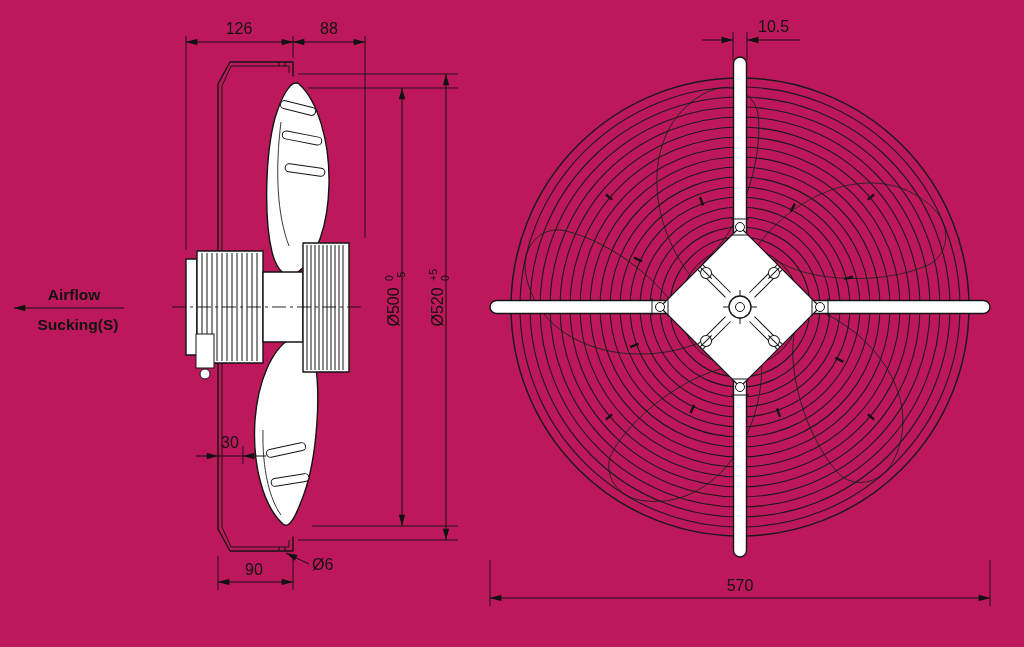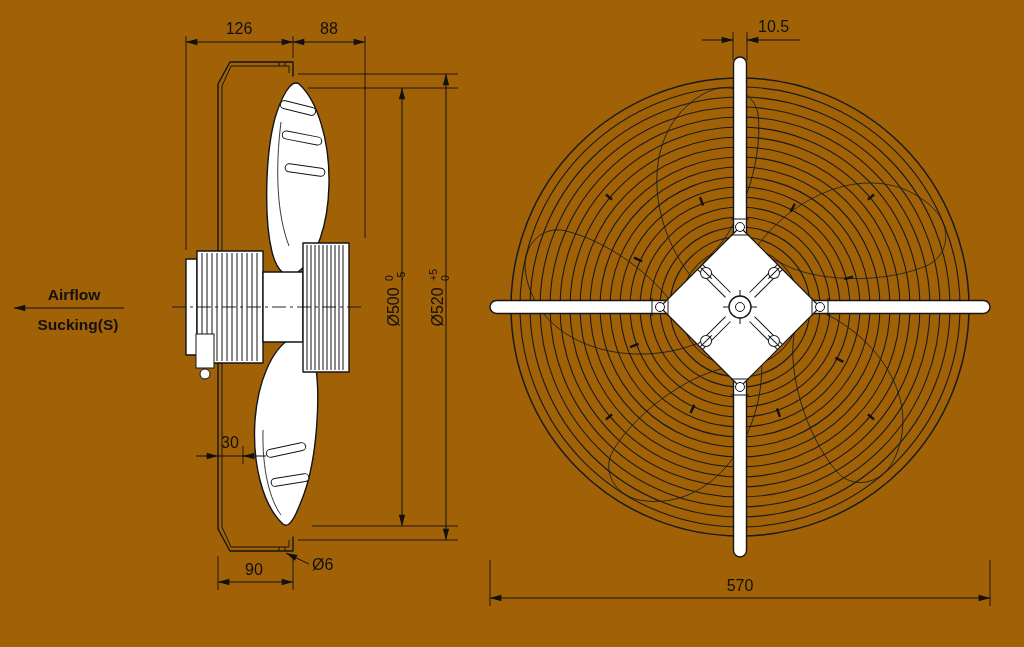--- a/index.html
+++ b/index.html
@@ -1,16 +1,16 @@
 <!DOCTYPE html>
 <html><head>
 <meta charset="utf-8">
 <style>
   html,body{margin:0;padding:0;background:#ffffff;}
-  .canvas{position:relative;width:1024px;height:647px;background:#a16207;overflow:hidden;
+  .canvas{position:relative;width:1024px;height:647px;background:#be185d;overflow:hidden;
           font-family:"Liberation Sans",sans-serif;}
   svg{position:absolute;left:0;top:0;}
   .obj{stroke:#141414;stroke-width:1.4;fill:none;stroke-linejoin:round;stroke-linecap:round;}
   .thin{stroke:#141414;stroke-width:1;fill:none;}
   .ring{stroke:#1a1a1a;stroke-width:1.1;fill:none;}
   .blade{stroke:#222222;stroke-width:0.9;fill:none;}
   .wfill{fill:#ffffff;}
   .dim{stroke:#111111;stroke-width:1;fill:none;}
   .ext{stroke:#111111;stroke-width:0.9;fill:none;}
   .cl{stroke:#111111;stroke-width:0.9;fill:none;stroke-dasharray:14 4 3 4;}

